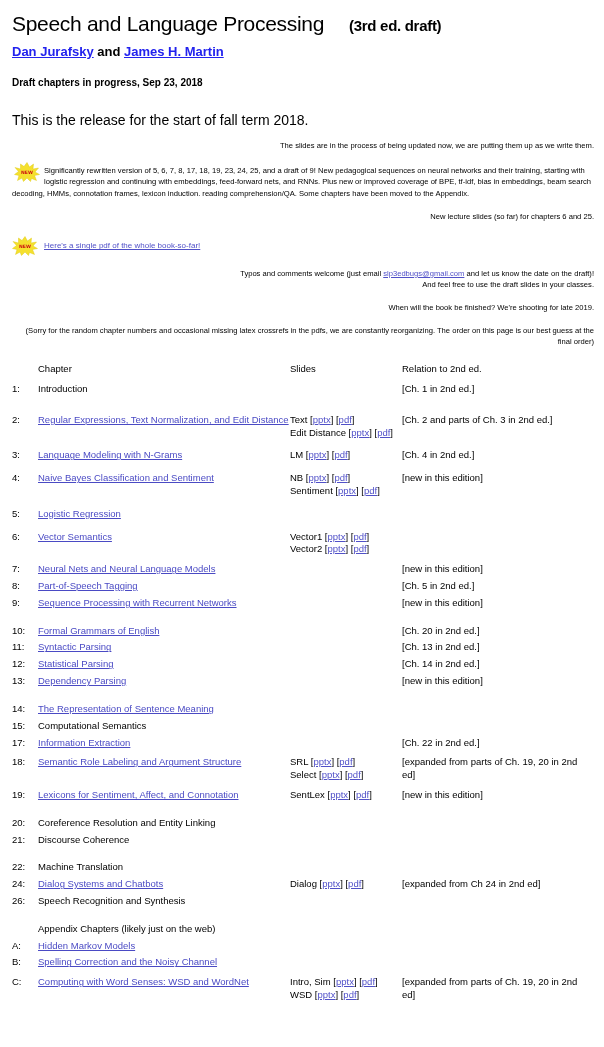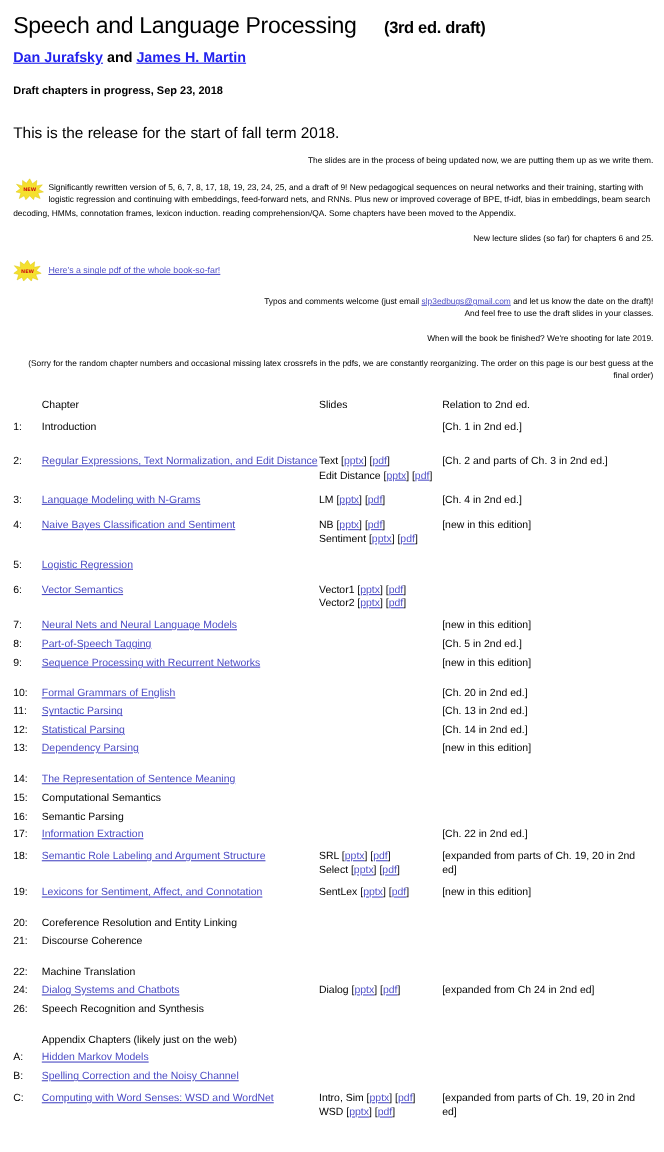--- a/index.html
+++ b/index.html
@@ -294,26 +294,20 @@
           <td class="slides"></td>
           <td class="rel"></td>
         </tr>
         <tr>
           <td class="num">15:</td>
           <td class="chap"><span>Computational Semantics</span></td>
           <td class="slides"></td>
           <td class="rel"></td>
         </tr>
         <tr>
-          <td class="num">16:</td>
-          <td class="chap"><span>Semantic Parsing</span></td>
-          <td class="slides"></td>
-          <td class="rel"></td>
-        </tr>
-        <tr>
           <td class="num">17:</td>
           <td class="chap"><a href="#">Information Extraction</a></td>
           <td class="slides"></td>
           <td class="rel">[Ch. 22 in 2nd ed.]</td>
         </tr>
         <tr class="tall">
           <td class="num mid">18:</td>
           <td class="chap mid"><a href="#">Semantic Role Labeling and Argument Structure</a></td>
           <td class="slides"><span>SRL [<a href="#">pptx</a>] [<a href="#">pdf</a>]</span><br><span>Select [<a href="#">pptx</a>] [<a href="#">pdf</a>]</span></td>
           <td class="rel mid">[expanded from parts of Ch. 19, 20 in 2nd ed]</td>

